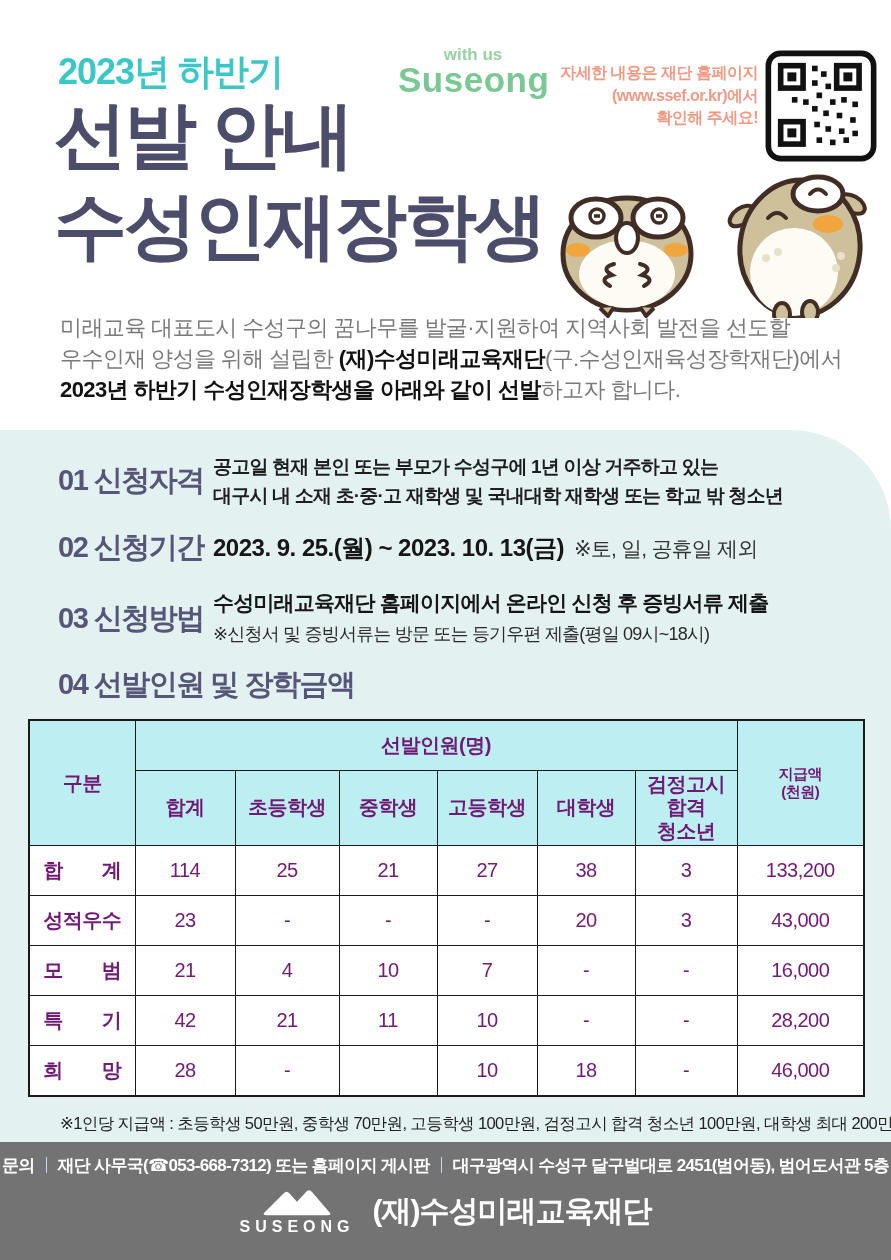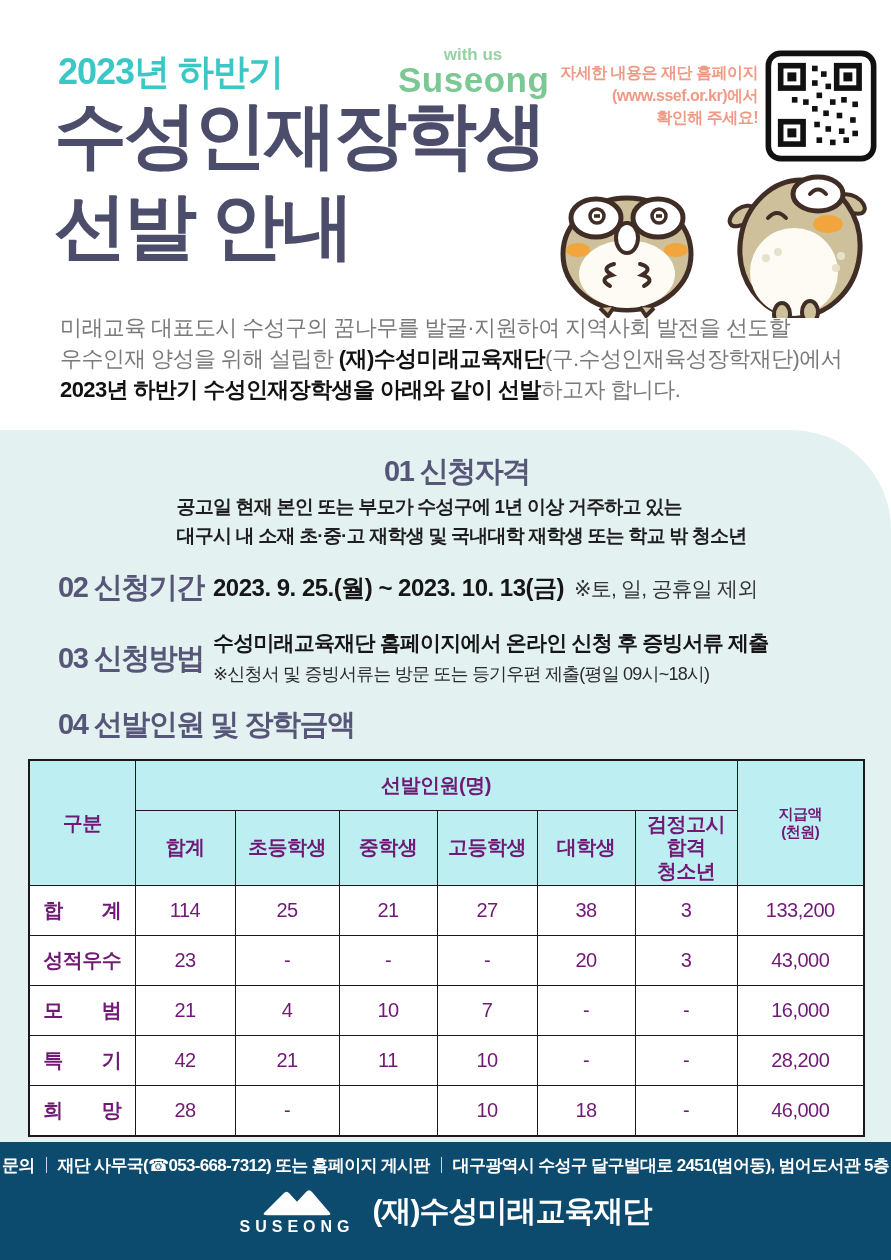--- a/index.html
+++ b/index.html
@@ -35,21 +35,21 @@
 
   .sec-row { display:flex; align-items:center; }
   .sec-label { flex:none; width:155px; font-size:29px; font-weight:800; color:#565678;
                letter-spacing:-1.5px; white-space:nowrap; }
   .sec-content { font-size:19px; font-weight:600; color:#1e1e1e; line-height:29px;
                  letter-spacing:-0.8px; white-space:nowrap; }
   .sec-date { font-size:24px; font-weight:700; color:#161616; letter-spacing:-0.5px; }
   .sec-note-inline { font-size:21px; font-weight:500; color:#333; margin-left:10px; }
   .sec-main-line { font-size:21px; font-weight:600; color:#161616; letter-spacing:-0.8px; }
   .sec-sub-line  { font-size:18px; font-weight:500; color:#2a2a2a; letter-spacing:-0.8px; margin-top:3px; }
-  .row1 { margin-bottom:18px;flex-direction:column; }
+  .row1 { margin-bottom:18px; }
   .row2 { margin-bottom:20px; }
   .row3 { margin-bottom:16px; }
   .row4 { margin-bottom:14px; }
   .row4 .sec-label { width:auto; }
 
   
   table.sel { border-collapse:collapse; table-layout:fixed; width:835px; margin-left:-30px;
               background:#fff; border:2px solid #1a1a1a; }
   table.sel th, table.sel td { border:1px solid #1a1a1a; text-align:center; vertical-align:middle;
               color:#701a75; letter-spacing:-0.5px; }
@@ -58,21 +58,21 @@
   .th-top { height:50px; }
   .amount-head { font-size:15px; line-height:1.2; }
   td.cell { height:50px; font-size:20px; font-weight:400; background:#fff; }
   td.rowlabel { font-size:20px; font-weight:600; }
 
   .notes { margin:13px 0 0 2px; margin-left:-28px; padding-left:30px; }
   .note-line { font-size:16.5px; font-weight:500; color:#222; line-height:26px;
                letter-spacing:-0.6px; white-space:nowrap; }
 
   
-  .footer { position:absolute; left:0; top:1142px; width:891px; height:118px; background:#0c4a6e; }
+  .footer { position:absolute; left:0; top:1142px; width:891px; height:118px; background:#737373; }
   .contact { margin-top:12px; text-align:center; color:#fff; font-size:17px; font-weight:600;
              letter-spacing:-0.7px; white-space:nowrap; }
   .contact .divider { display:inline-block; width:1px; height:16px; background:#cdd8ee;
              margin:0 11px; vertical-align:-2px; }
   .footer-logo-row { display:flex; justify-content:center; align-items:center; gap:18px; margin-top:9px; }
   .suseong-logo { text-align:center; color:#fff; }
   .suseong-text { font-size:16px; font-weight:700; letter-spacing:5px; margin-top:-2px; }
   .org-name { color:#fff; font-size:30px; font-weight:800; letter-spacing:-1px; }
 </style>
 </head>
@@ -122,22 +122,22 @@
         <rect x="66" y="70" width="5" height="5"></rect>
           <rect x="78" y="72" width="5" height="5"></rect>
         <rect x="46" y="78" width="5" height="5"></rect>
           <rect x="58" y="80" width="5" height="5"></rect>
         <rect x="70" y="78" width="5" height="5"></rect>
       </g>
     </svg>
   </div>
 
   <div class="main-title">
+    <div>선발 안내</div>
     <div>수성인재장학생</div>
-    <div>선발 안내</div>
   </div>
 
   <div class="mascots">
     <svg width="340" height="152" viewBox="0 0 340 152">
 
       <g>
         <ellipse cx="75" cy="88" rx="64" ry="56" fill="#cdc09a" stroke="#402d26" stroke-width="5"></ellipse>
         <ellipse cx="75" cy="108" rx="48" ry="34" fill="#fdfbf4"></ellipse>
         <ellipse cx="44" cy="52" rx="25" ry="19" fill="#fff" stroke="#402d26" stroke-width="5"></ellipse>
         <ellipse cx="106" cy="52" rx="25" ry="19" fill="#fff" stroke="#402d26" stroke-width="5"></ellipse>

